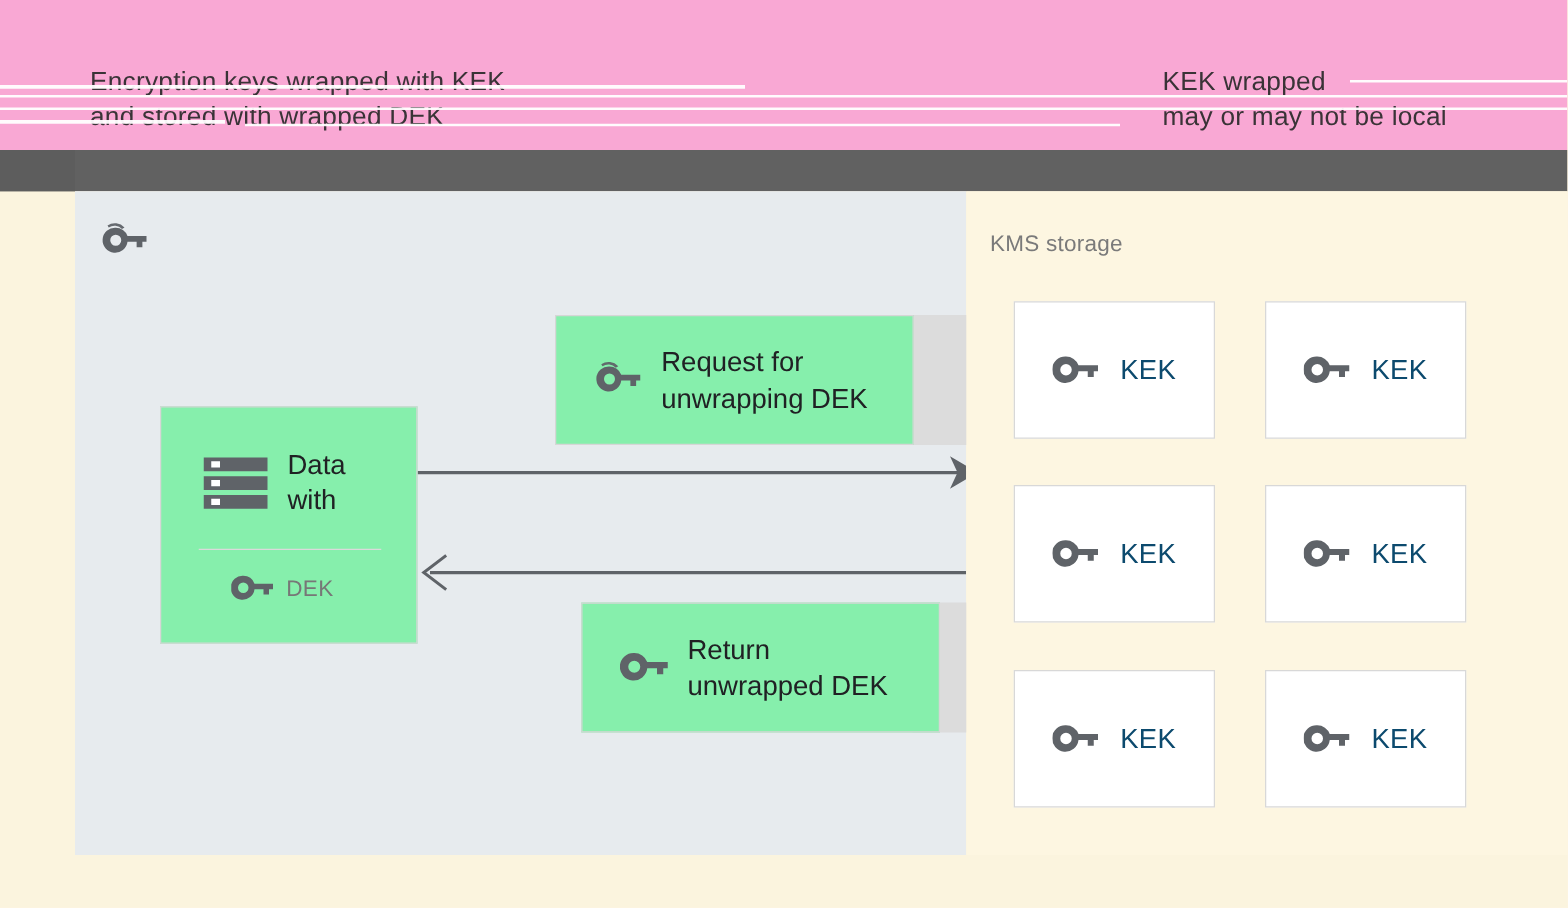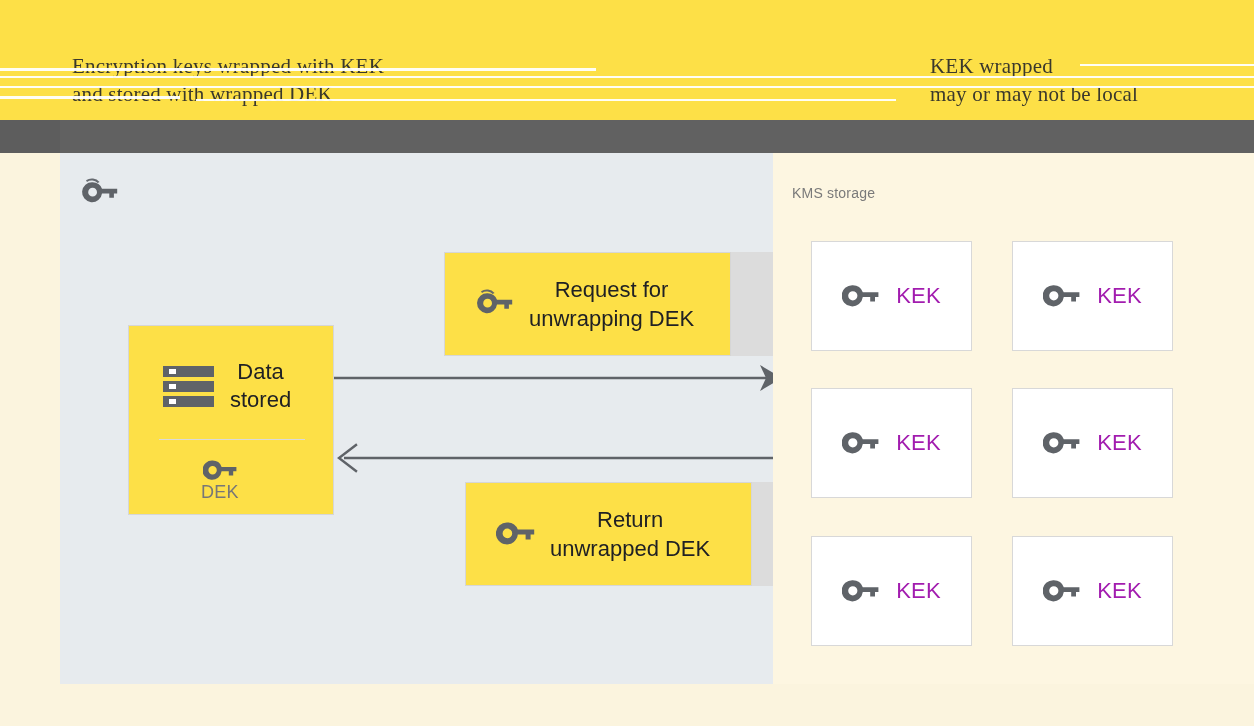--- a/index.html
+++ b/index.html
@@ -5,21 +5,21 @@
   html,body{margin:0;padding:0;}
   body{
     width:1254px;height:726px;overflow:hidden;
     background:#fdf6e3;
     font-family:"Liberation Sans","DejaVu Sans",sans-serif;
     -webkit-font-smoothing:antialiased;
   }
   #stage{position:relative;width:1254px;height:726px;background:#fbf4de;}
 
   
-  .topbar{position:absolute;left:0;top:0;width:1254px;height:120px;background:#fde047;overflow:hidden;font-family:Liberation Serif, serif;}
+  .topbar{position:absolute;left:0;top:0;width:1254px;height:120px;background:#f9a8d4;overflow:hidden;}
   .topbar .strip{position:absolute;left:0;width:1254px;height:3px;background:#ffffff;opacity:.95;}
   .topbar .strip.s1{top:68px;width:596px;}
   .topbar .strip.s2{top:76px;width:1254px;height:2px;}
   .topbar .strip.s3{top:86px;width:1254px;height:2px;}
   .topbar .strip.s4{top:96px;width:180px;}
   .topbar .strip.s5{top:99px;left:196px;width:700px;height:2px;}
   .topbar .strip.s6{top:64px;left:1080px;width:174px;height:2px;}
 
   .hdr-text{
     position:absolute;color:#2a2a2a;font-size:21px;line-height:28px;
@@ -34,39 +34,39 @@
   
   .panel-left{
     position:absolute;left:60px;top:153px;width:713px;height:531px;
     background:#e7ebee;
   }
   .panel-right{
     position:absolute;left:773px;top:153px;width:481px;height:531px;
     background:#fdf6e1;
   }
   .panel-title{
-    position:absolute;font-size:14px;color:#7a7a7a;letter-spacing:.2px;white-space:nowrap;
+    position:absolute;font-size:18px;color:#7a7a7a;letter-spacing:.2px;white-space:nowrap;
   }
   .panel-left .panel-title{left:132px;top:185px;}
   .panel-right .panel-title{left:19px;top:32px;}
 
   .wrapped-icon{position:absolute;left:20px;top:25px;}
 
   
   .kicon{display:block;}
 
   
   .card{
-    position:absolute;background:#fde047;border:1px solid #d6d6d6;box-sizing:border-box;text-align:center;
+    position:absolute;background:#86efac;border:1px solid #d6d6d6;box-sizing:border-box;
   }
   .data-card{left:128px;top:325px;width:206px;height:190px;}
   .data-card .row1{position:absolute;left:32px;top:32px;display:flex;align-items:center;gap:14px;}
   .data-card .dctext{font-size:22px;line-height:28px;color:#202124;white-space:pre-line;}
   .data-card .divider{position:absolute;left:30px;top:113px;width:146px;height:1px;background:#dadada;}
-  .data-card .row2{position:absolute;left:72px;top:134px;display:flex;align-items:center;gap:0;flex-direction:column;}
+  .data-card .row2{position:absolute;left:56px;top:134px;display:flex;align-items:center;gap:10px;}
   .data-card .dektext{font-size:18px;color:#777777;letter-spacing:.3px;}
 
   
   .srv{width:55px;height:45px;display:block;}
 
   
   .msg-card{width:287px;height:104px;}
   .msg-card .inner{position:absolute;left:30px;top:50%;transform:translateY(-50%);display:flex;align-items:center;gap:14px;}
   .msg-card .mtext{font-size:22px;line-height:29px;color:#202124;white-space:pre-line;}
   .msg-req{left:444px;top:252px;}
@@ -78,21 +78,21 @@
 
   
   .arrow-layer{position:absolute;left:60px;top:153px;width:713px;height:531px;overflow:hidden;pointer-events:none;}
 
   
   .kek-grid{position:absolute;left:811px;top:241px;width:362px;height:401px;}
   .kek-box{
     position:absolute;width:161px;height:110px;background:#ffffff;border:1px solid #d8d8d8;
     box-sizing:border-box;display:flex;align-items:center;justify-content:center;gap:16px;
   }
-  .kek-box .ktext{font-size:22px;color:#a21caf;letter-spacing:.2px;}
+  .kek-box .ktext{font-size:22px;color:#0c4a6e;letter-spacing:.2px;}
   .kek-c0{left:0;}
   .kek-c1{left:201px;}
   .kek-r0{top:0;}
   .kek-r1{top:147px;}
   .kek-r2{top:295px;}
 </style>
 </head>
 <body>
 
 <div id="stage">
@@ -154,21 +154,21 @@
         <svg class="srv" viewBox="0 0 55 45" aria-hidden="true">
           <rect x="2" y="2" width="51" height="11" fill="#5f6368"></rect>
           <rect x="2" y="17" width="51" height="11" fill="#5f6368"></rect>
           <rect x="2" y="32" width="51" height="11" fill="#5f6368"></rect>
           <rect x="8" y="5" width="7" height="5" fill="#ffffff"></rect>
           <rect x="8" y="20" width="7" height="5" fill="#ffffff"></rect>
           <rect x="8" y="35" width="7" height="5" fill="#ffffff"></rect>
         </svg>
       </span>
       <span class="dctext">Data
-stored</span>
+with</span>
     </div>
 
     <div class="divider"></div>
 
     <div class="row2">
       <span>
         <svg class="kicon" width="34" height="22" viewBox="0 0 34 22" aria-hidden="true">
           <path fill="#5f6368" d="M9.6 0.6a9.6 9.6 0 0 1 9.0 6.3h14.8v4.4h-3.2v4.2h-4.4v-4.2h-7.2a9.6 9.6 0 1 1-9.0-10.7zm0 5.4a4.2 4.2 0 1 0 0 8.4 4.2 4.2 0 0 0 0-8.4z"></path>
         </svg>
       </span>

